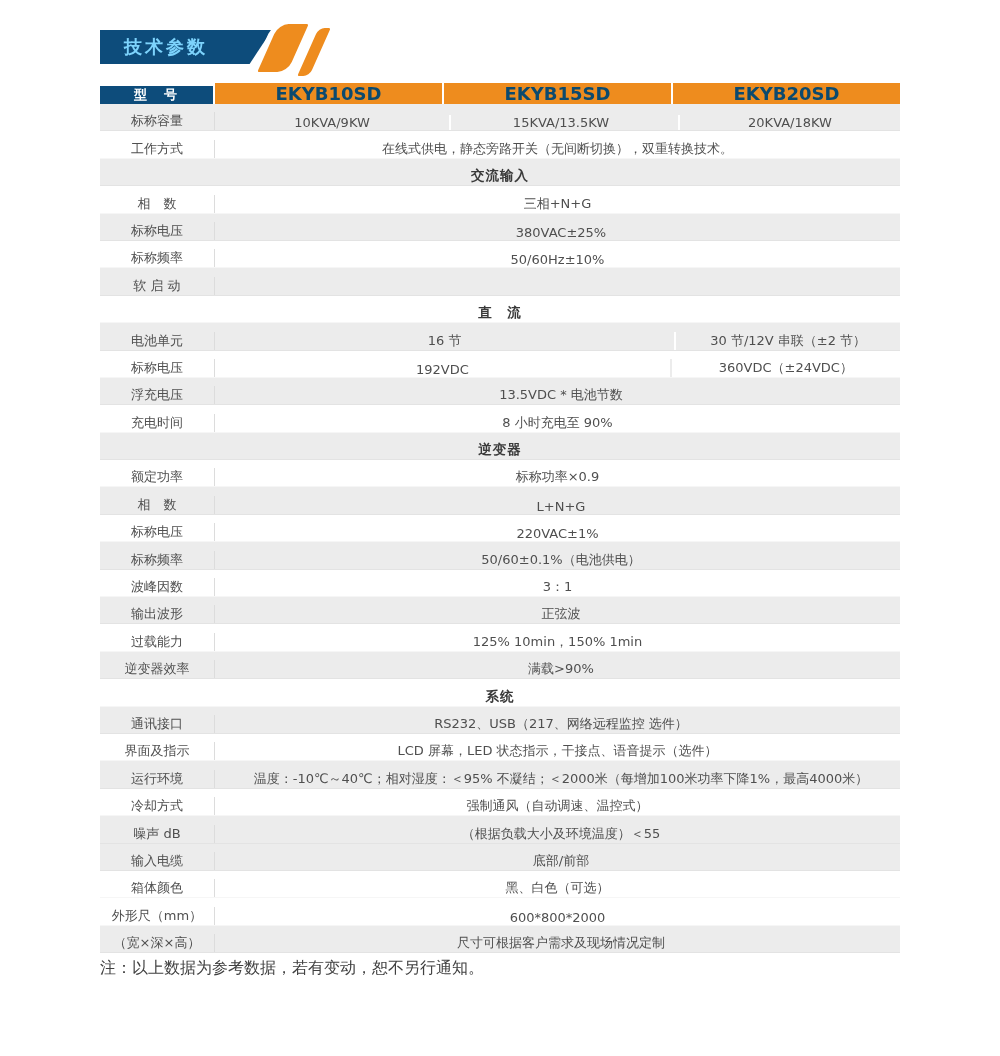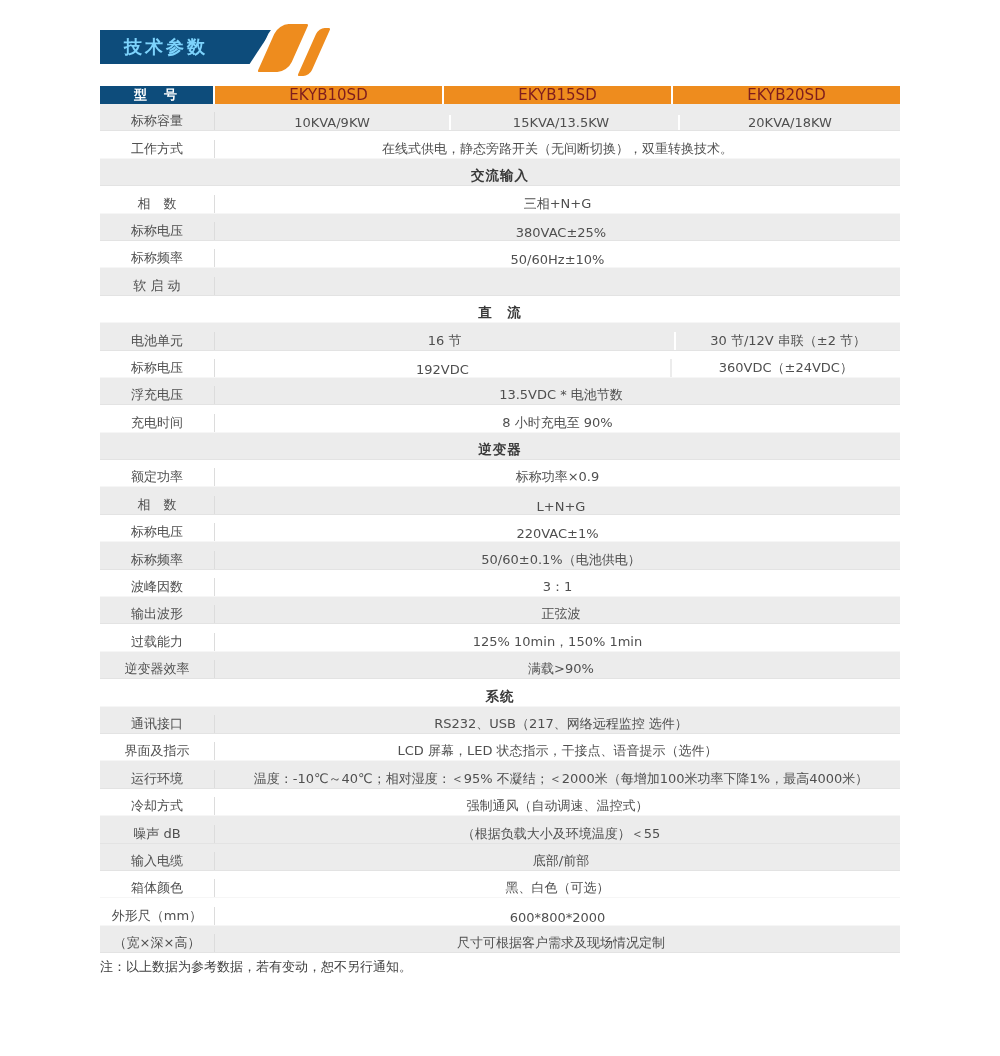--- a/index.html
+++ b/index.html
@@ -57,36 +57,36 @@
   .row.gray  .value-cell + .value-cell { border-left: 2px solid #ffffff; }
   .row.white .value-cell + .value-cell { border-left: 2px solid #ececec; }
 
   
   .row.head { height: 26px; border-bottom: none; }
   .head .label-cell {
     background: #0d4c7b; color: #ffffff; font-weight: bold;
     border-right: 2px solid #ffffff; letter-spacing: 2px;
   }
   .head .model-cell {
-    flex: 1; background: #ee8c1e; color: #7f1d1d; font-weight: normal;
+    flex: 1; background: #ee8c1e; color: #0c4a6e; font-weight: bold;
     display: flex; align-items: center; justify-content: center;
-    font-size: 15px;
+    font-size: 18px;
   }
   .head .model-cell + .model-cell { border-left: 2px solid #ffffff; }
 
   
   .section-title {
     flex: 1; display: flex; align-items: center; justify-content: center;
     font-weight: bold; color: #3a3a3a; font-size: 13.5px; letter-spacing: 1px;
   }
 
   
   .footnote {
     position: absolute; left: 100px; top: 958px;
-    font-size: 13px; color: #404040;
+    font-size: 16px; color: #404040;
   }
 </style>
 </head>
 <body>
 
 <div>
 
   <div class="badge">
     <div class="badge-blue">技术参数</div>
     <div class="swoosh swoosh-1"></div>

